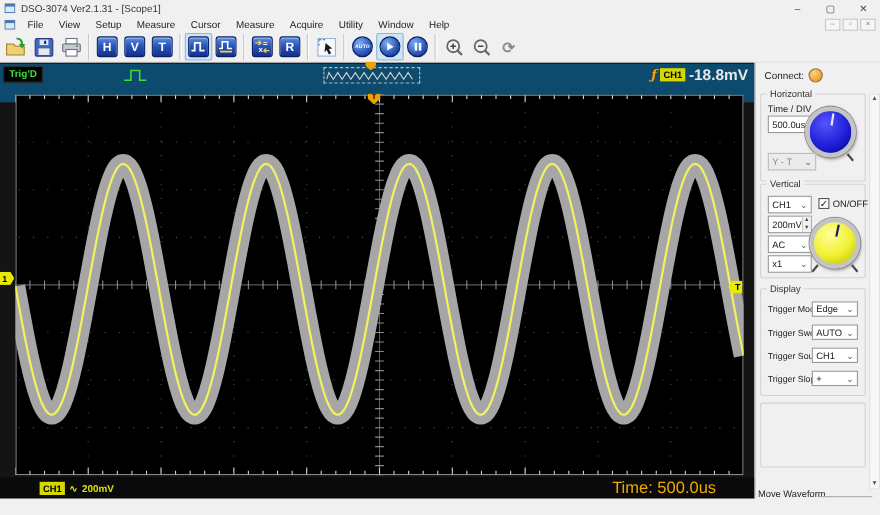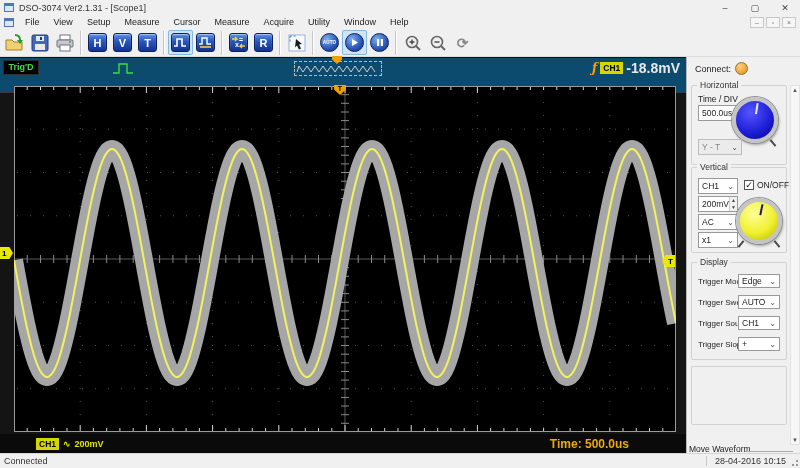--- a/index.html
+++ b/index.html
@@ -46,21 +46,21 @@
   .passfail .p { color:#44e044; } .passfail .f { color:#e05050; } .passfail .t { color:#e8e8e8; }
 
   .marker { position:absolute; font-size:8px; font-weight:bold; color:#000; display:flex; align-items:center; }
   .marker-left { left:0; top:190px; width:13px; height:12px; background:#e8e800; clip-path:polygon(0 0,72% 0,100% 50%,72% 100%,0 100%); padding-left:2px; }
   .marker-right { left:662px; top:198px; width:13px; height:12px; background:#e8e800; clip-path:polygon(28% 0,100% 0,100% 100%,28% 100%,0 50%); justify-content:flex-end; padding-right:2px; }
   .marker-top { left:334px; top:28px; width:12px; height:10px; background:#f0a000; clip-path:polygon(0 0,100% 0,100% 45%,50% 100%,0 45%); justify-content:center; font-size:7px; align-items:flex-start; }
 
   .scope-bottom { position:absolute; left:0; top:377px; width:686px; height:19px; background:#0a0a0a; display:flex; align-items:center; }
   .scope-bottom .ch-badge { margin-left:36px; }
   .vdiv-text { color:#e0e000; font-weight:bold; font-size:9px; margin-left:4px; }
-  .time-text { position:absolute; right:57px; color:#eeaa00; font-weight:bold; font-size:12px; }
+  .time-text { position:absolute; right:35px; color:#eeaa00; font-weight:normal; font-size:15px; }
 
   
   .right-panel { position:absolute; left:686px; top:57px; width:114px; height:396px; background:#f0f0f0; border-left:1px solid #b9b9b9; }
   .connect-row { position:absolute; left:8px; top:5px; display:flex; align-items:center; gap:4px; }
   .led { width:13px; height:13px; border-radius:50%; background:radial-gradient(circle at 35% 30%,#ffd080,#f0a030 70%,#c07818); border:1px solid #8a7040; }
   .groupbox { position:absolute; left:4px; width:96px; border:1px solid #d2d2d2; border-radius:2px; }
   .groupbox > .gtitle { position:absolute; top:-6px; left:5px; background:#f0f0f0; padding:0 3px; font-size:8.5px; color:#333; }
   .glabel { position:absolute; font-size:8.5px; color:#222; }
   .combo { position:absolute; height:16px; background:#fff; border:1px solid #999; display:flex; align-items:center; justify-content:space-between; padding:0 3px; font-size:8.5px; }
   .combo .arr { font-size:8px; color:#555; }
@@ -381,23 +381,14 @@
 
     <span class="move-wf">Move Waveform</span>
     <div class="move-line"></div>
 
     <div class="vscroll">
       <span style="top:1px;">▲</span>
       <span style="bottom:1px;">▼</span>
     </div>
   </div>
 
-  <div class="statusbar">
-    <span class="status-left">Connected</span>
-    <span class="status-right">28-04-2016 10:15</span>
-    <div class="grip">
-      <i style="right:0;bottom:0;"></i>
-        <i style="right:4px;bottom:0;"></i>
-        <i style="right:0;bottom:4px;"></i>
-    </div>
-  </div>
 
 </div>
 
 </body></html>

